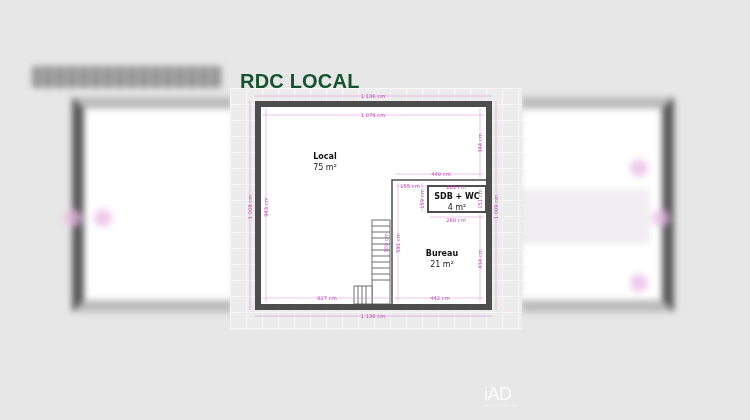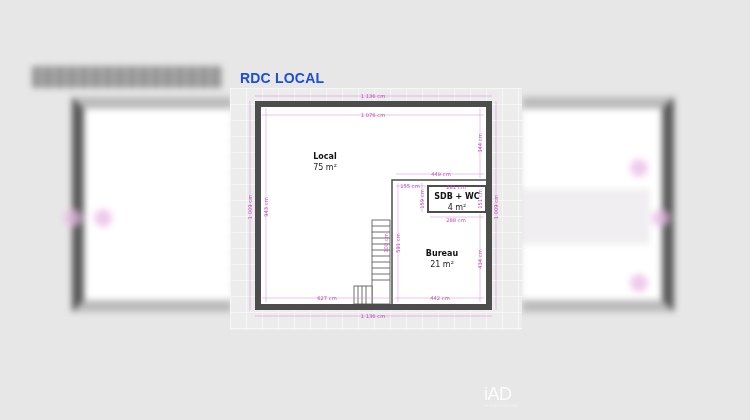--- a/index.html
+++ b/index.html
@@ -12,21 +12,21 @@
   .bg-plan-left { left: 72px; top: 97px; width: 160px; height: 215px; background: #fff; border-left: 12px solid #5a5a5a; border-top: 12px solid #bbb; border-bottom: 12px solid #bbb; }
   .bg-plan-right { left: 522px; top: 97px; width: 152px; height: 215px; background: #fff; border-right: 12px solid #5a5a5a; border-top: 12px solid #bbb; border-bottom: 12px solid #bbb; }
   .bg-band { position:absolute; left:0; right:12px; top:80px; height:55px; background:#f0eef0; }
   .bg-pink { position:absolute; width:18px; height:18px; border-radius:50%; background:#e7b6e3; opacity:.7; }
 
   
   .plan-panel { position: absolute; left: 230px; top: 88px; width: 292px; height: 242px;
     background-color: #ececec;
     background-image: linear-gradient(#f6f6f6 1px, transparent 1px), linear-gradient(90deg, #f6f6f6 1px, transparent 1px);
     background-size: 16px 16px; }
-  .title { position: absolute; left: 240px; top: 70px; font-family: "Liberation Sans", sans-serif; font-weight: 700; font-size: 14px; color: #1d4ed8; letter-spacing: .2px; text-align: right; }
+  .title { position: absolute; left: 240px; top: 70px; font-family: "Liberation Sans", sans-serif; font-weight: 700; font-size: 20px; color: #14532d; letter-spacing: .2px; text-align: right; }
 
   svg.plan { position: absolute; left: 0; top: 0; }
   .dim { font-family: "DejaVu Sans", sans-serif; font-size: 5.2px; fill: #c248b9; }
   .room-name { font-family: "DejaVu Sans", sans-serif; font-size: 8px; font-weight: 700; fill: #111; }
   .room-area { font-family: "DejaVu Sans", sans-serif; font-size: 8px; fill: #222; }
 
   .logo { position: absolute; left: 484px; top: 384px; color: #fbfbfb; font-family: "Liberation Sans", sans-serif; font-size: 18px; font-weight: 400; letter-spacing: -.5px; }
   .logo-sub { position: absolute; left: 484px; top: 404px; color: #f4f4f4; font-size: 3.5px; letter-spacing: .3px; }
 </style>
 </head>

